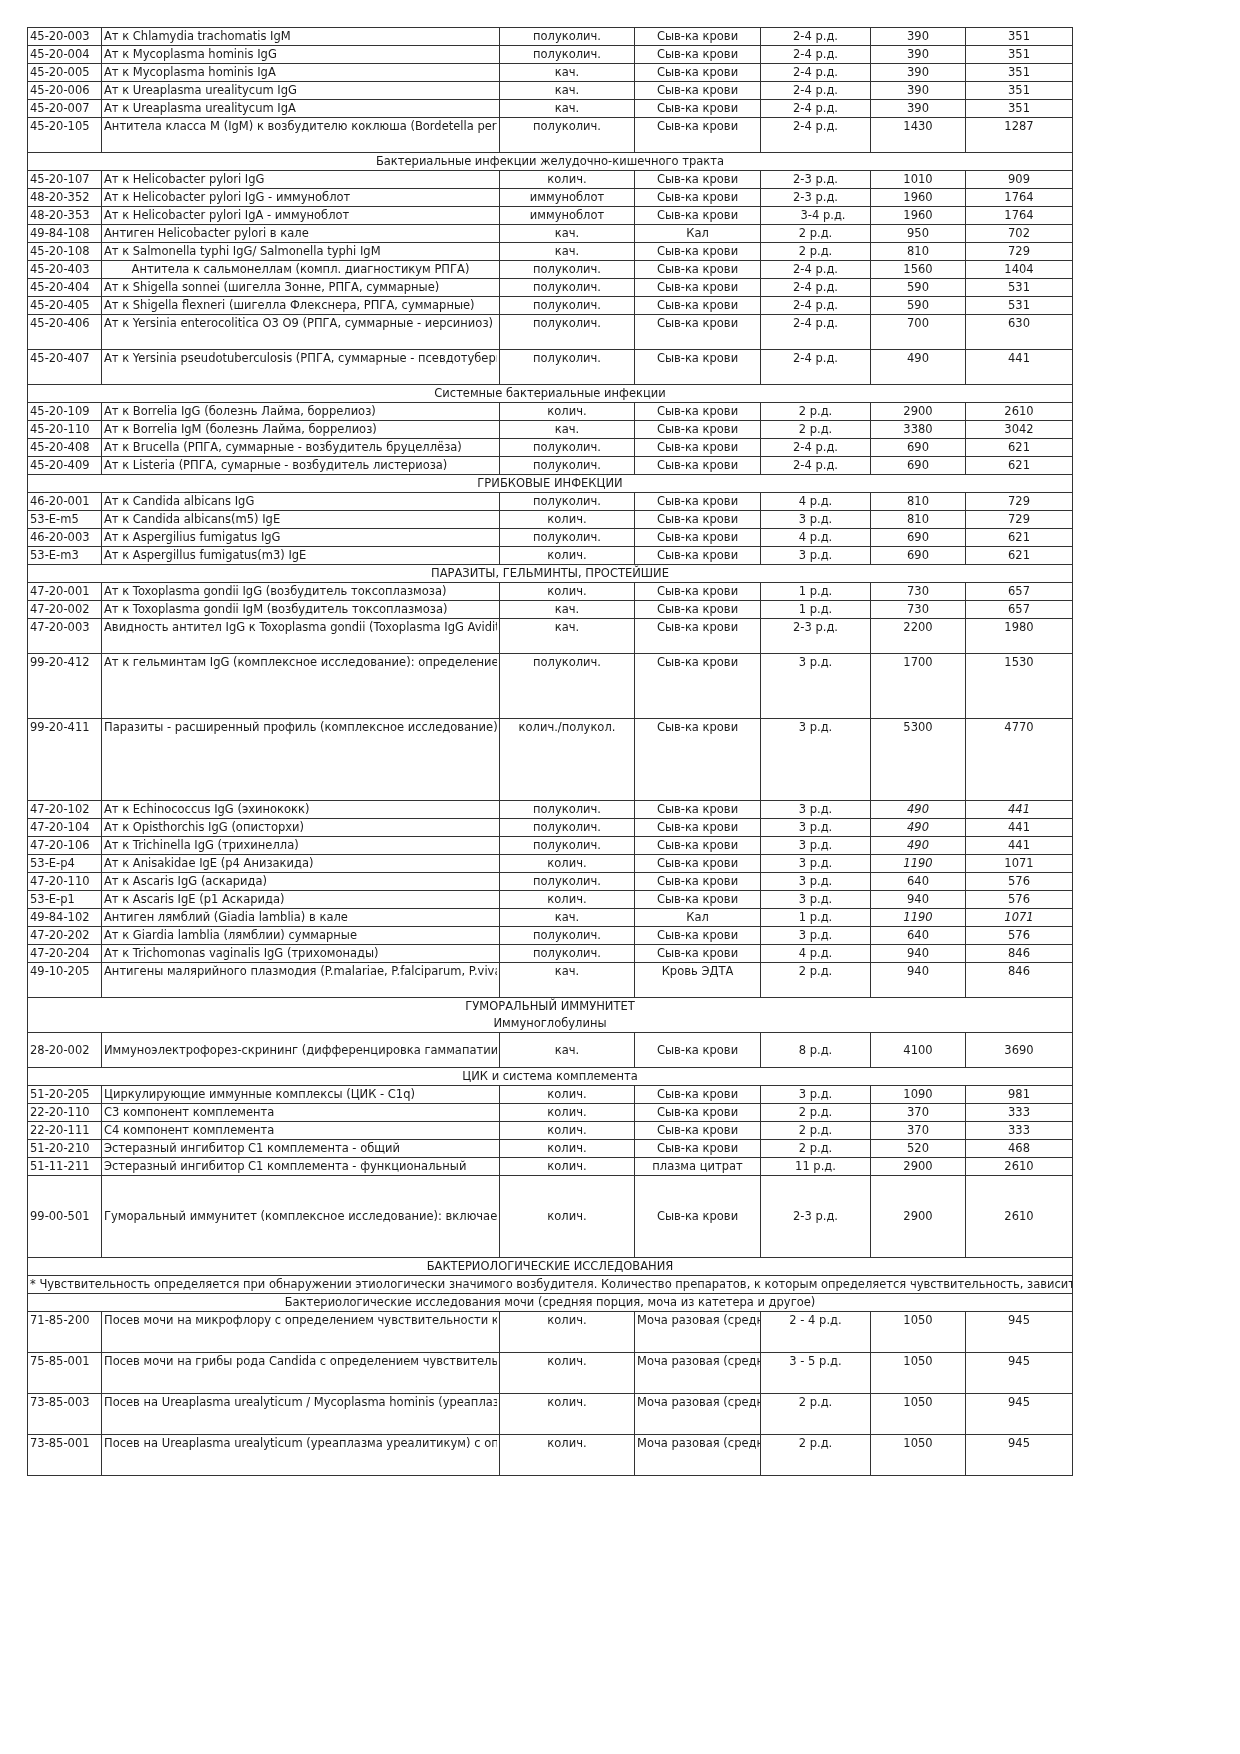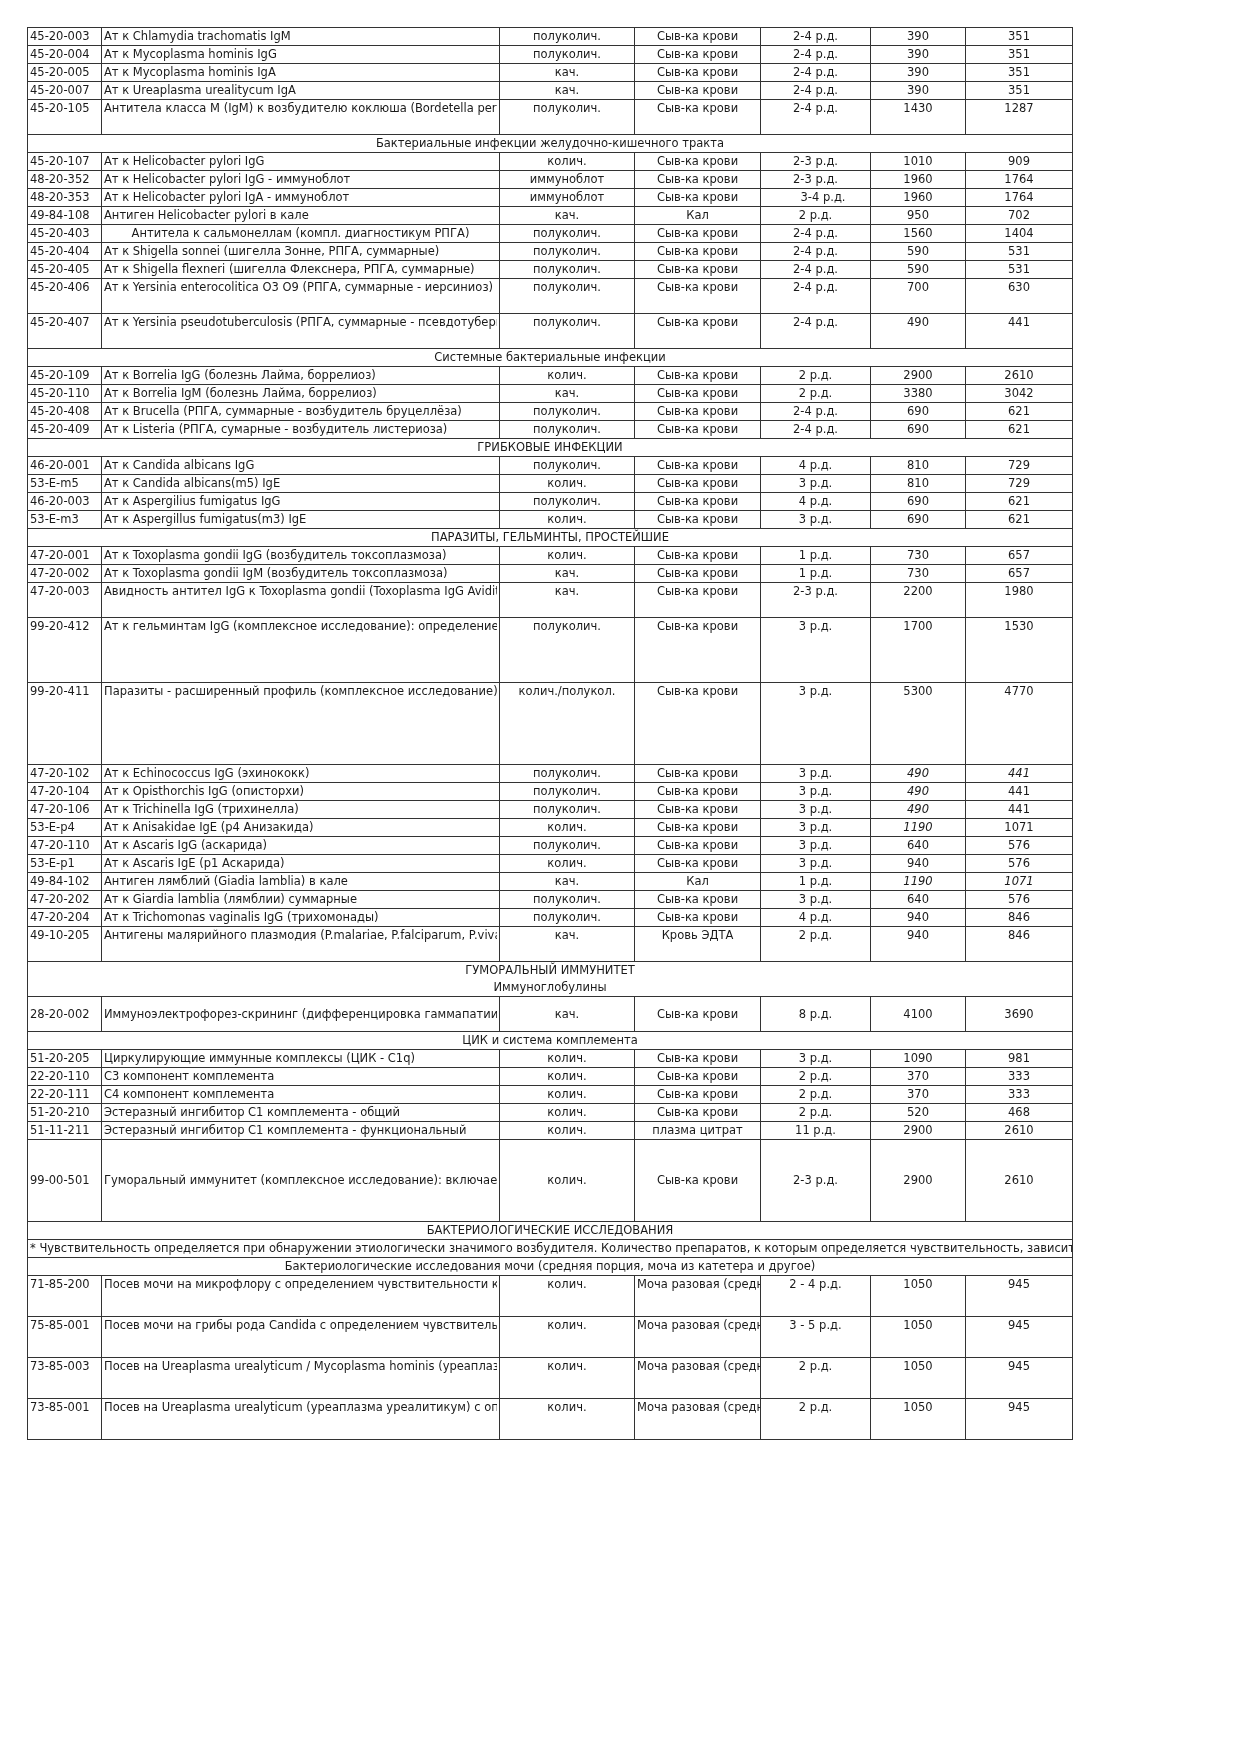--- a/index.html
+++ b/index.html
@@ -63,20 +63,31 @@
     <td class="name" style="height: 17px;">
             <span class="clipbox" style="max-height: 17px;">Ат к Mycoplasma hominis IgA</span>
           </td>
     <td class="ctr" style="height: 17px;">кач.</td>
     <td class="ctr" style="height: 17px;">Сыв-ка крови</td>
     <td class="ctr" style="height: 17px;">2-4 р.д.</td>
     <td class="num" style="height: 17px;">390</td>
     <td class="num" style="height: 17px;">351</td>
   </tr>
 
+  <tr>
+    <td class="code" style="height: 17px;">45-20-006</td>
+    <td class="name" style="height: 17px;">
+            <span class="clipbox" style="max-height: 17px;">Ат к Ureaplasma urealitycum IgG</span>
+          </td>
+    <td class="ctr" style="height: 17px;">кач.</td>
+    <td class="ctr" style="height: 17px;">Сыв-ка крови</td>
+    <td class="ctr" style="height: 17px;">2-4 р.д.</td>
+    <td class="num" style="height: 17px;">390</td>
+    <td class="num" style="height: 17px;">351</td>
+  </tr>
 
   <tr>
     <td class="code" style="height: 17px;">45-20-007</td>
     <td class="name" style="height: 17px;">
             <span class="clipbox" style="max-height: 17px;">Ат к Ureaplasma urealitycum IgA</span>
           </td>
     <td class="ctr" style="height: 17px;">кач.</td>
     <td class="ctr" style="height: 17px;">Сыв-ка крови</td>
     <td class="ctr" style="height: 17px;">2-4 р.д.</td>
     <td class="num" style="height: 17px;">390</td>
@@ -140,20 +151,31 @@
     <td class="name" style="height: 17px;">
             <span class="clipbox" style="max-height: 17px;">Антиген Helicobacter pylori в кале</span>
           </td>
     <td class="ctr" style="height: 17px;">кач.</td>
     <td class="ctr" style="height: 17px;">Кал</td>
     <td class="ctr" style="height: 17px;">2 р.д.</td>
     <td class="num" style="height: 17px;">950</td>
     <td class="num" style="height: 17px;">702</td>
   </tr>
 
+  <tr>
+    <td class="code" style="height: 17px;">45-20-108</td>
+    <td class="name" style="height: 17px;">
+            <span class="clipbox" style="max-height: 17px;">Ат к Salmonella typhi IgG/ Salmonella typhi IgM</span>
+          </td>
+    <td class="ctr" style="height: 17px;">кач.</td>
+    <td class="ctr" style="height: 17px;">Сыв-ка крови</td>
+    <td class="ctr" style="height: 17px;">2 р.д.</td>
+    <td class="num" style="height: 17px;">810</td>
+    <td class="num" style="height: 17px;">729</td>
+  </tr>
 
   <tr>
     <td class="code" style="height: 17px;">45-20-403</td>
     <td class="name" style="height: 17px;">
             <span class="clipbox" style="max-height: 17px; text-align: center;">Антитела к сальмонеллам (компл. диагностикум РПГА)</span>
           </td>
     <td class="ctr" style="height: 17px;">полуколич.</td>
     <td class="ctr" style="height: 17px;">Сыв-ка крови</td>
     <td class="ctr" style="height: 17px;">2-4 р.д.</td>
     <td class="num" style="height: 17px;">1560</td>

